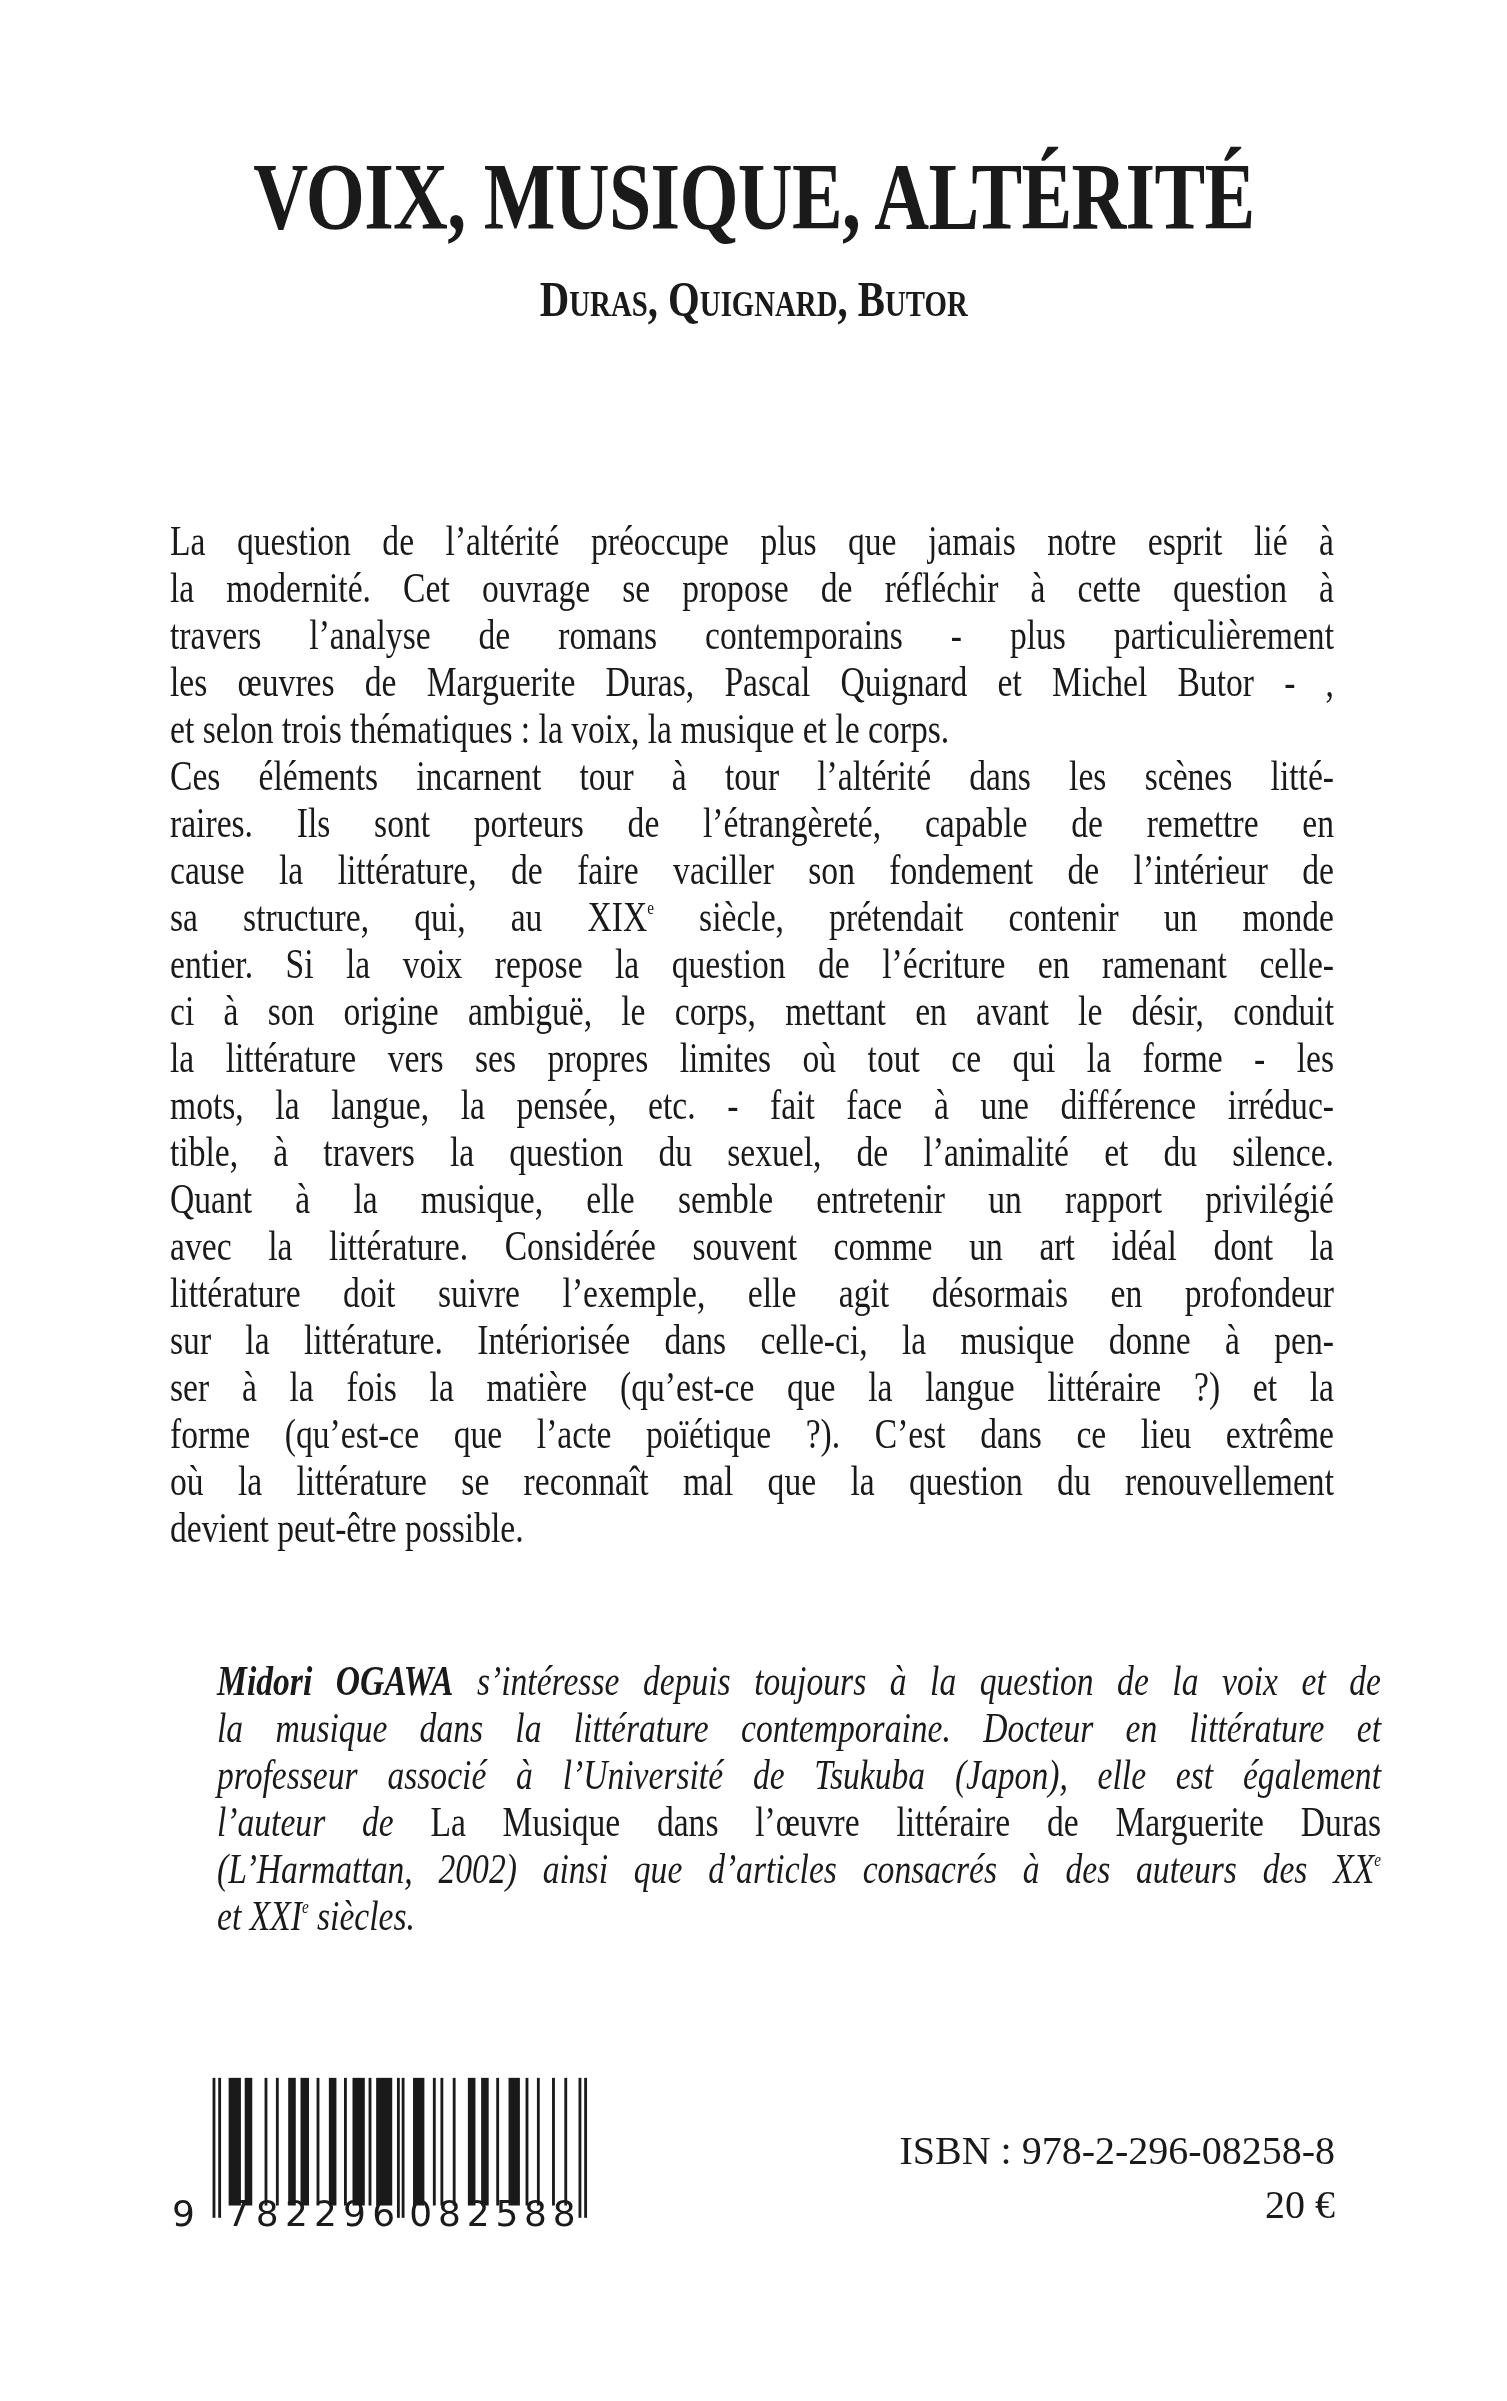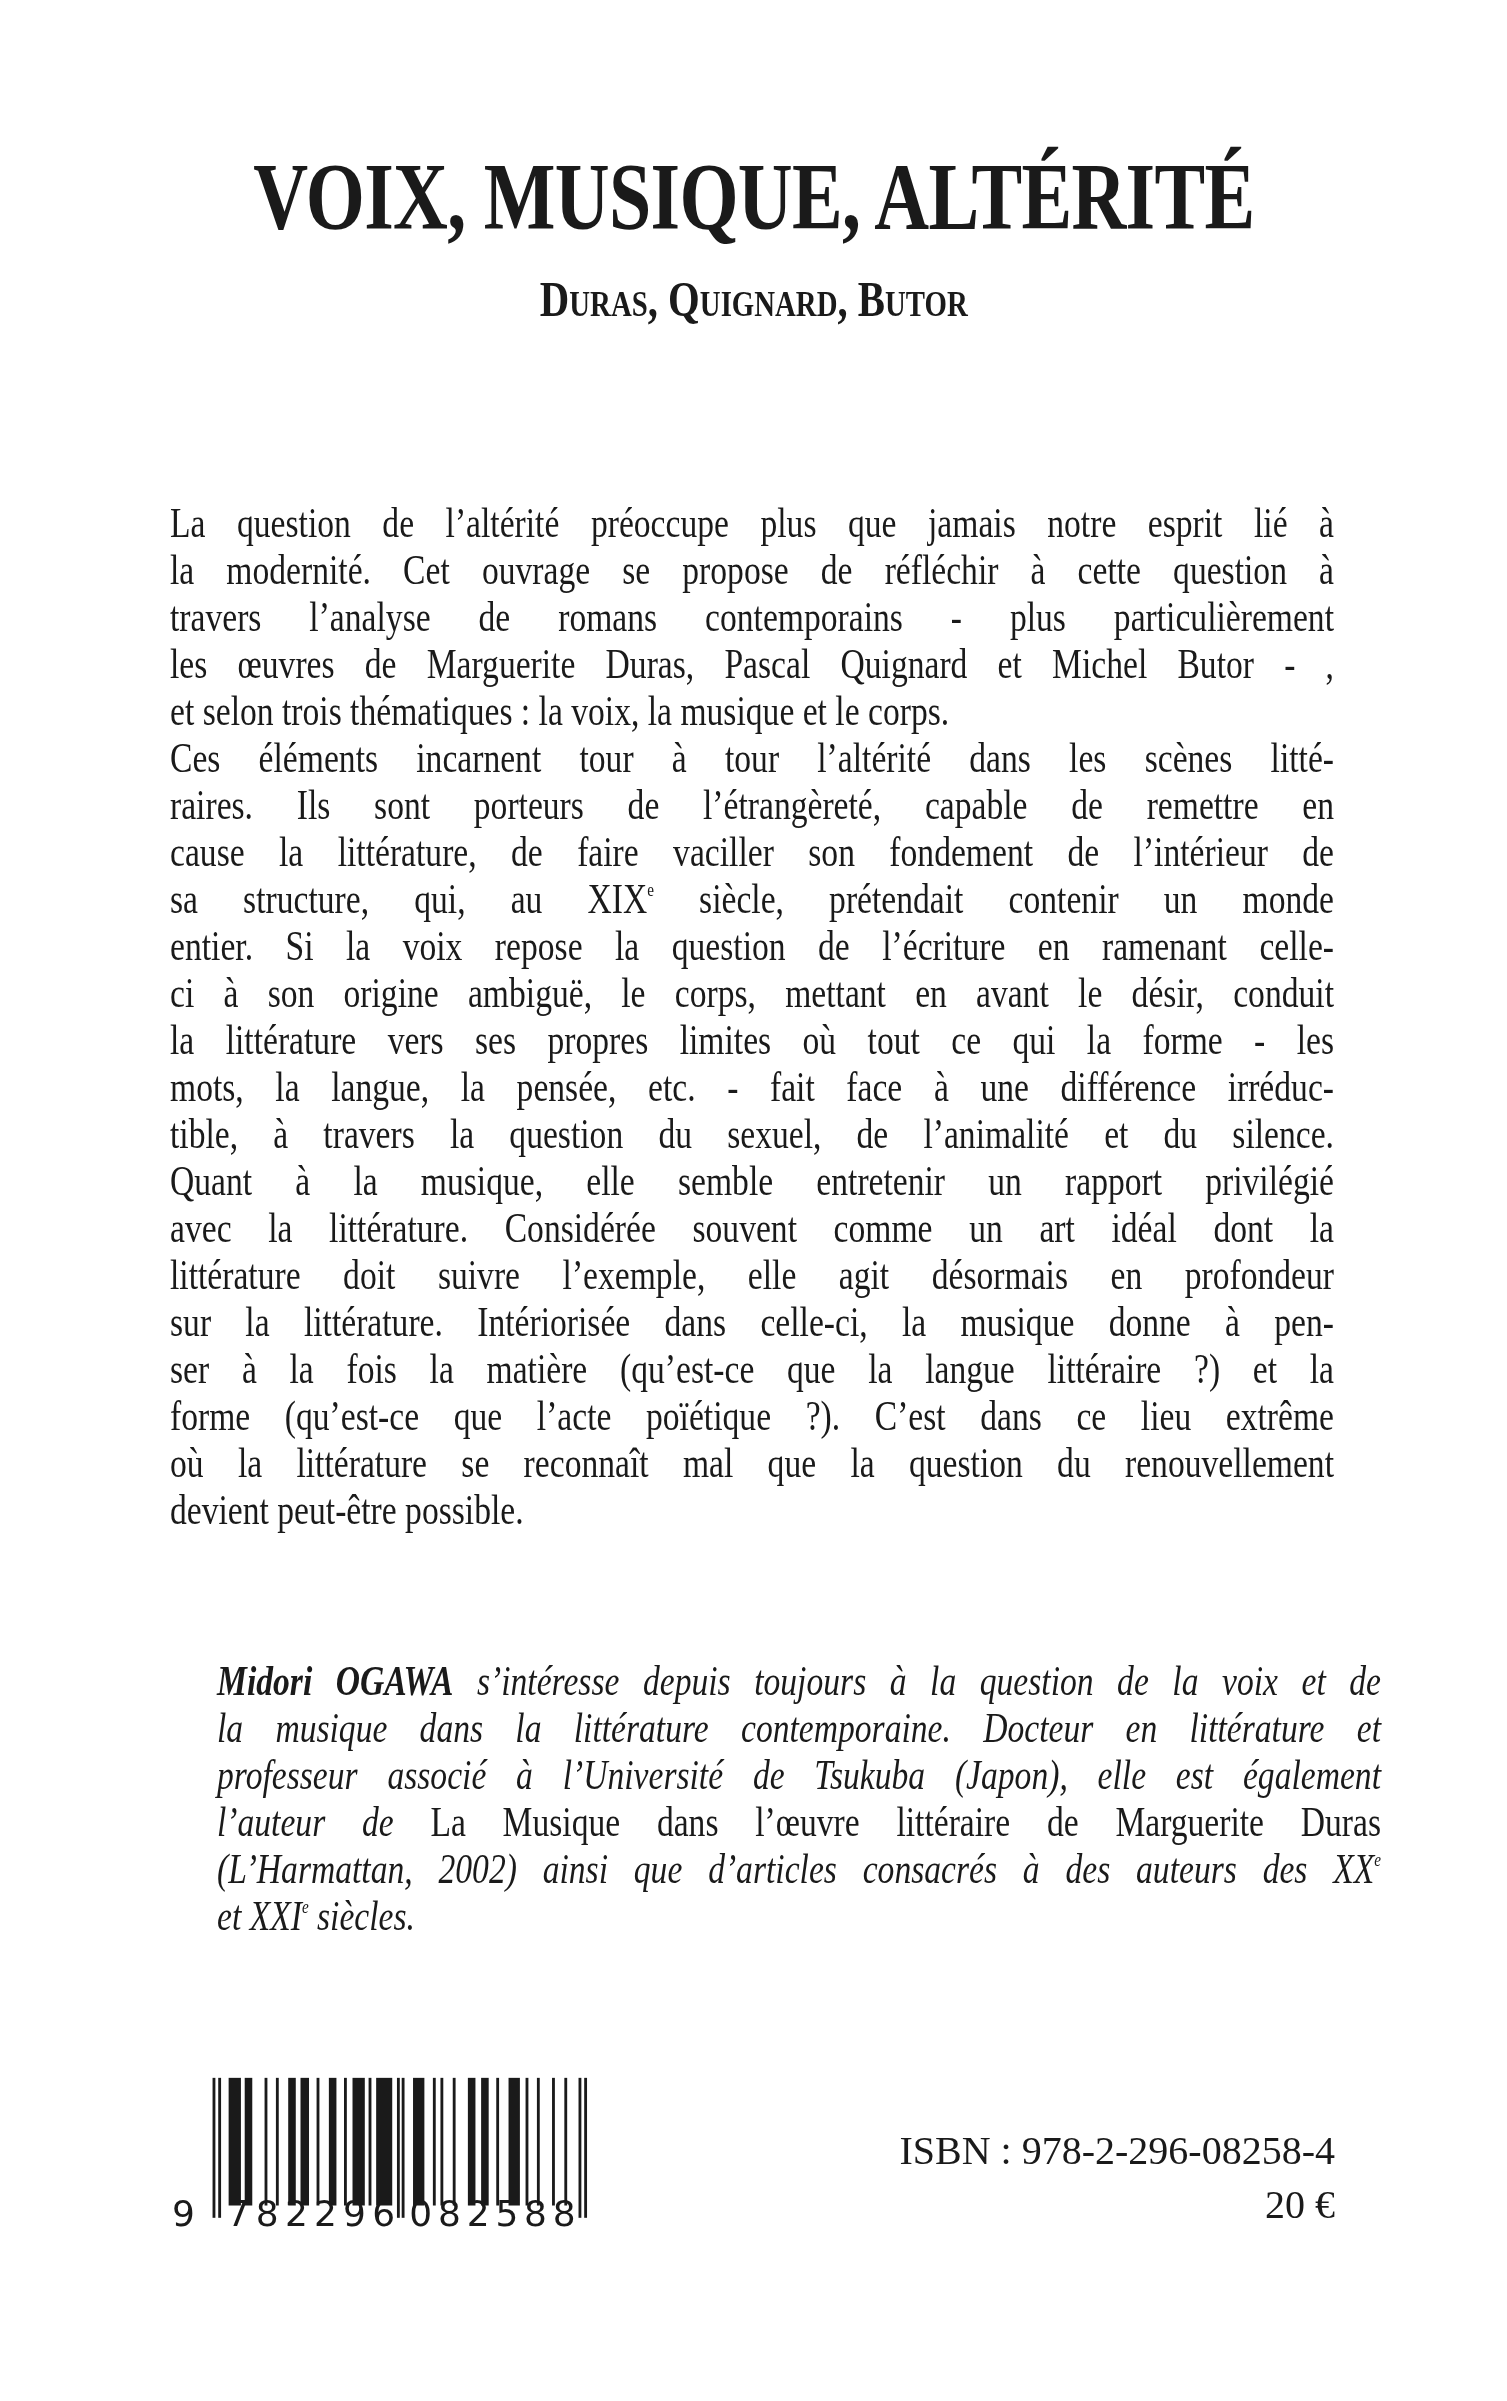--- a/index.html
+++ b/index.html
@@ -16,21 +16,21 @@
     font-variant: small-caps;
     transform: scaleX(0.80); transform-origin: 753px 0;
   }
   .col { position: absolute; left: 170px; width: 1164px; }
   .line {
     height: 47px; line-height: 47px; font-size: 42px; white-space: nowrap;
     width: 1455px; transform: scaleX(0.80); transform-origin: 0 0;
     text-align: justify; text-align-last: justify;
   }
   .line.last { text-align-last: left; }
-  #body { top: 500px; }
+  #body { top: 518px; }
   #bio { top: 1658px; margin-left: 47px; }
   #bio .line { font-style: italic; }
   .name { font-weight: bold; }
   .up { font-style: normal; }
   sup { font-size: 0.45em; vertical-align: 0.9em; line-height: 0; }
   #barcode { position: absolute; left: 170px; top: 2073px; width: 435px; height: 161px; }
   #barcode svg { display: block; }
   #isbn { position: absolute; right: 173px; top: 2127px; font-size: 40px; line-height: 47px; text-align: right; }
   #price { position: absolute; right: 173px; top: 2181px; font-size: 40px; line-height: 47px; }
 </style>
@@ -114,15 +114,15 @@
         <rect x="438" y="5" width="3" height="148"></rect>
     </g>
     <g font-family="DejaVu Sans, sans-serif" font-size="38" fill="#1a1a1a">
       <text x="2" y="162">9</text>
       <text x="60" y="162" textLength="178" lengthAdjust="spacing">782296</text>
       <text x="253" y="162" textLength="176" lengthAdjust="spacing">082588</text>
     </g>
   </svg>
 </div>
 
-<div id="isbn" class="serif">ISBN : 978-2-296-08258-4</div>
+<div id="isbn" class="serif">ISBN : 978-2-296-08258-8</div>
 <div id="price" class="serif">20 €</div>
 
 
 </body></html>

